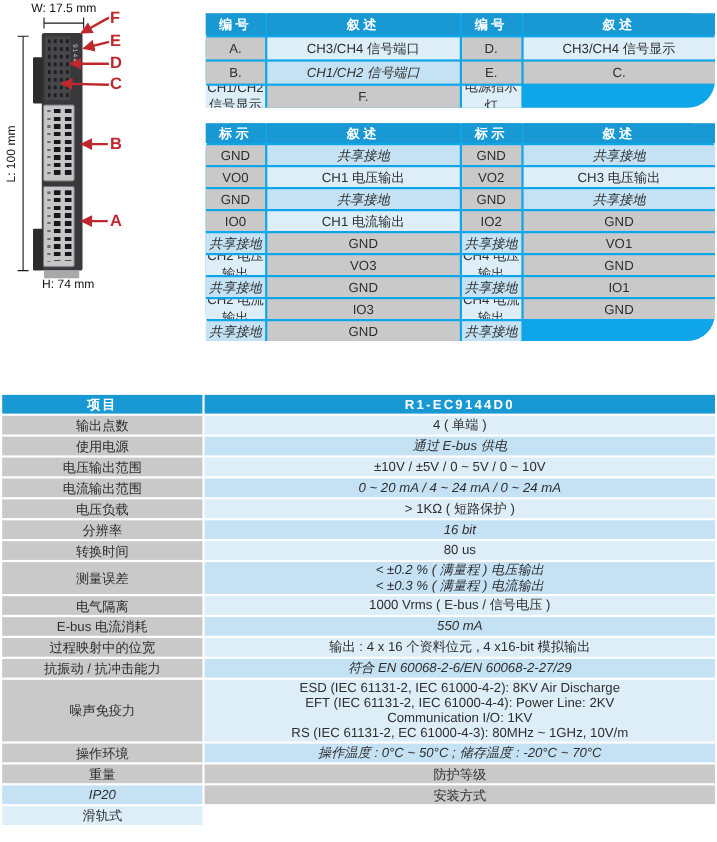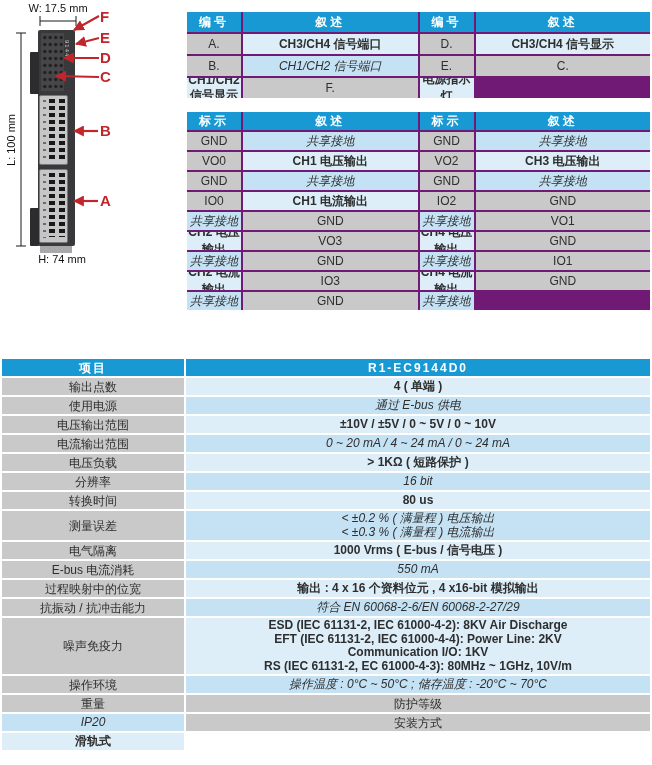--- a/index.html
+++ b/index.html
@@ -37,30 +37,30 @@
     background-position:9px 3px,19px 3px,3px 4px;background-repeat:no-repeat;}
   #terminal-upper{top:95px;height:70px;}
   #terminal-lower{top:169px;height:74px;}
   .din-clip{position:absolute;left:30px;width:9px;background:#2c2c2e;border-radius:1px;}
   #din-clip-top{top:52px;height:42px;}
   #din-clip-bottom{top:208px;height:38px;}
   #module-foot{position:absolute;left:40px;top:246px;width:32px;height:7px;background:#a8a8aa;}
   #device-overlay{position:absolute;left:0;top:0;width:185px;height:290px;pointer-events:none;}
 
   
-  .pair-grid{position:absolute;display:grid;grid-template-columns:54px 1fr 54px 1fr;gap:2px;background:#701a75;}
+  .pair-grid{position:absolute;display:grid;grid-template-columns:54px 1fr 54px 1fr;gap:2px;background:#0ea5e9;border-radius:25px;}
   #callout-table{left:187px;top:12px;width:463px;}
   #terminal-table{left:187px;top:112px;width:463px;}
   .cell{display:flex;align-items:center;justify-content:center;font-size:12px;color:var(--text-dark);
     text-align:center;overflow:hidden;}
   #callout-table .cell{height:20px;}
   #terminal-table .cell{height:18px;}
   .hcell{background:var(--accent-blue);color:#fff;font-weight:bold;letter-spacing:3px;}
   .keycell{background:var(--label-gray);}
-  .row-light{background:var(--row-light);font-weight:bold;}
+  .row-light{background:var(--row-light);}
   .row-dark{background:var(--row-dark);font-style:italic;}
   #spec-table{position:absolute;left:2px;top:359px;width:648px;display:grid;
     grid-template-columns:182px 1fr;gap:2px;background:#fff;}
   #spec-table .cell{min-height:17px;line-height:14px;padding:1px 16px;}
   #spec-table .hcell{letter-spacing:2px;}
   .desccell{flex-direction:column;}
   .line{text-align:center;line-height:13.5px;white-space:nowrap;font-size:12px;}
 </style>
 </head>
 <body>

